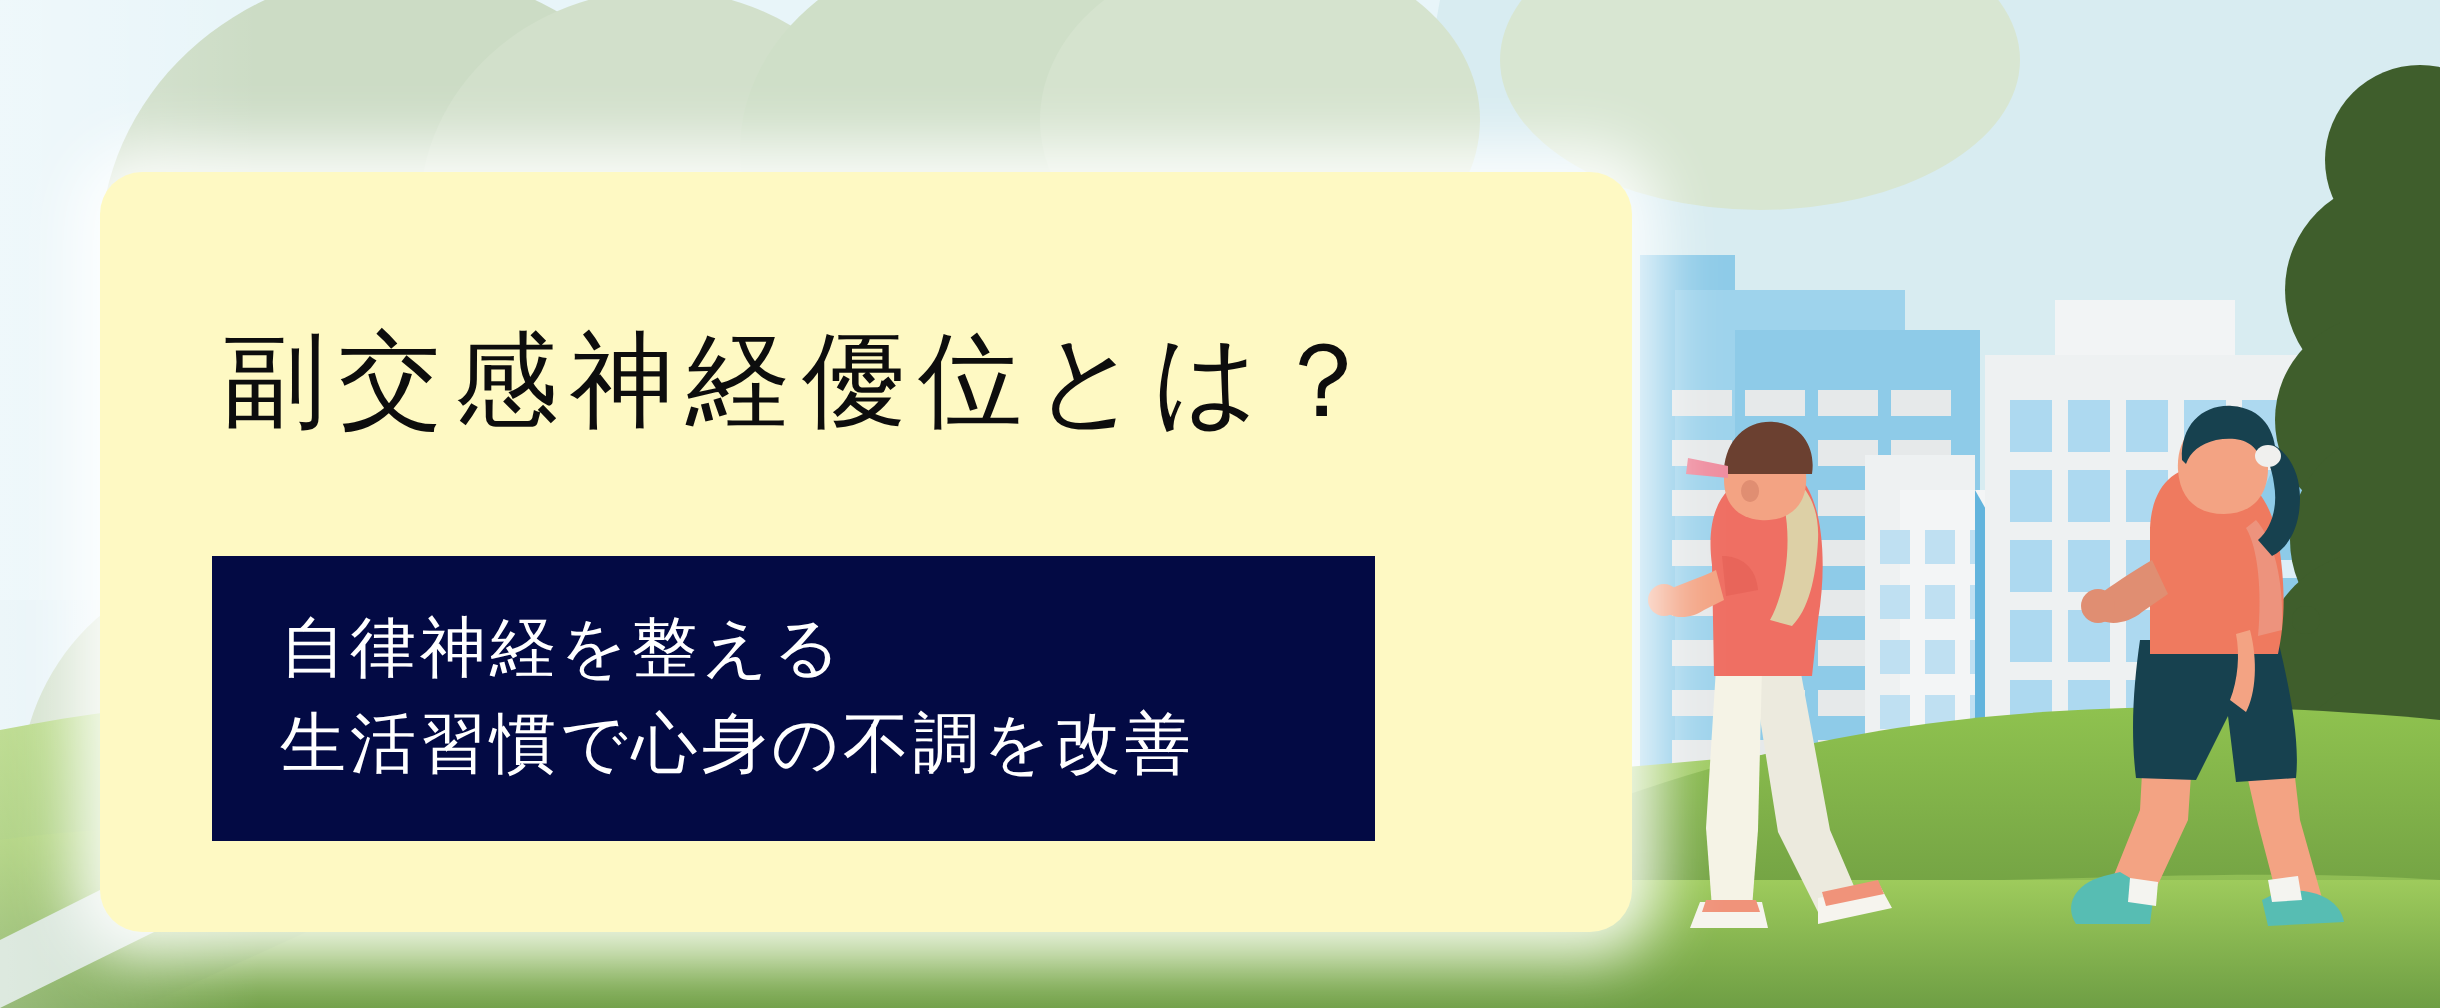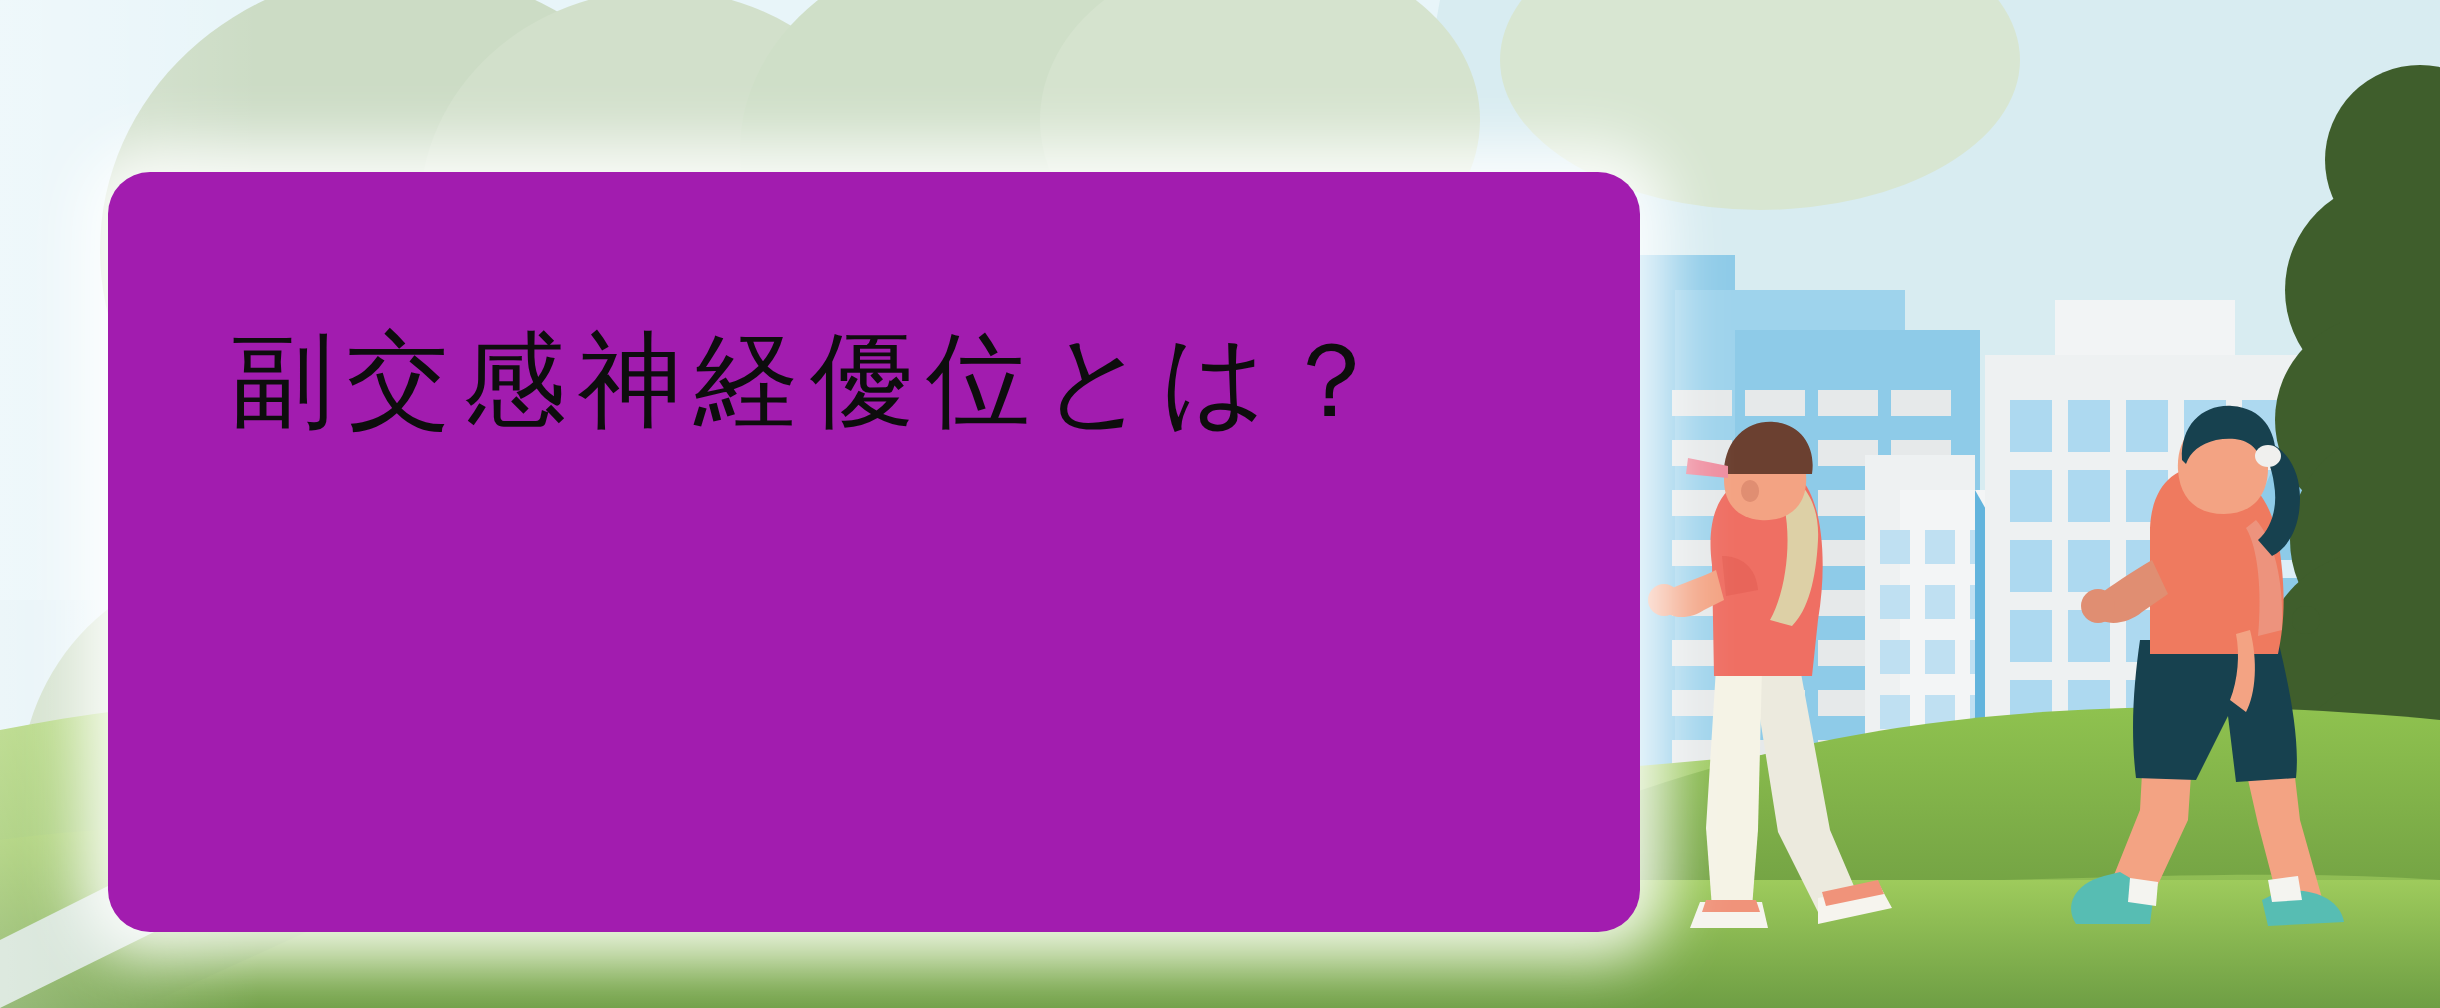--- a/index.html
+++ b/index.html
@@ -6,22 +6,22 @@
   body{
     width:2440px;height:1008px;overflow:hidden;
     font-family:"Liberation Serif","DejaVu Serif",serif;
     background:#e6f4f8;
   }
   #stage{position:relative;width:2440px;height:1008px;overflow:hidden;}
   #bg{position:absolute;inset:0;width:2440px;height:1008px;}
 
   
   #card{
-    position:absolute;left:108px;top:172px;width:1532px;height:760px;
-    background:#a21caf;border-radius:42px;
+    position:absolute;left:100px;top:172px;width:1532px;height:760px;
+    background:#fef9c3;border-radius:42px;
     box-shadow:0 0 60px 28px rgba(255,255,255,0.88);
   }
   #card-title{
     position:absolute;left:122px;top:150px;
     font-family:"DejaVu Serif","Liberation Serif",serif;
     font-size:104px;line-height:1.12;color:#0d0d0d;
     letter-spacing:12px;white-space:nowrap;font-weight:400;
   }
   #tagline-box{
     position:absolute;left:112px;top:384px;width:1163px;height:285px;
@@ -302,15 +302,21 @@
       <ellipse cx="2268" cy="456" rx="13" ry="11" fill="#f0f0ee"></ellipse>
     </g>
 
     <rect x="0" y="0" width="260" height="1008" fill="url(#softleft)" opacity="0.35"></rect>
   </svg>
 
   <div id="card">
 
     <div id="card-title">副交感神経優位とは？</div>
 
+    <div id="tagline-box">
+      <div id="tagline-lines">
+        <span class="tl">自律神経を整える</span>
+        <span class="tl">生活習慣で心身の不調を改善</span>
+      </div>
+    </div>
 
   </div>
 </div>
 
 </body></html>

